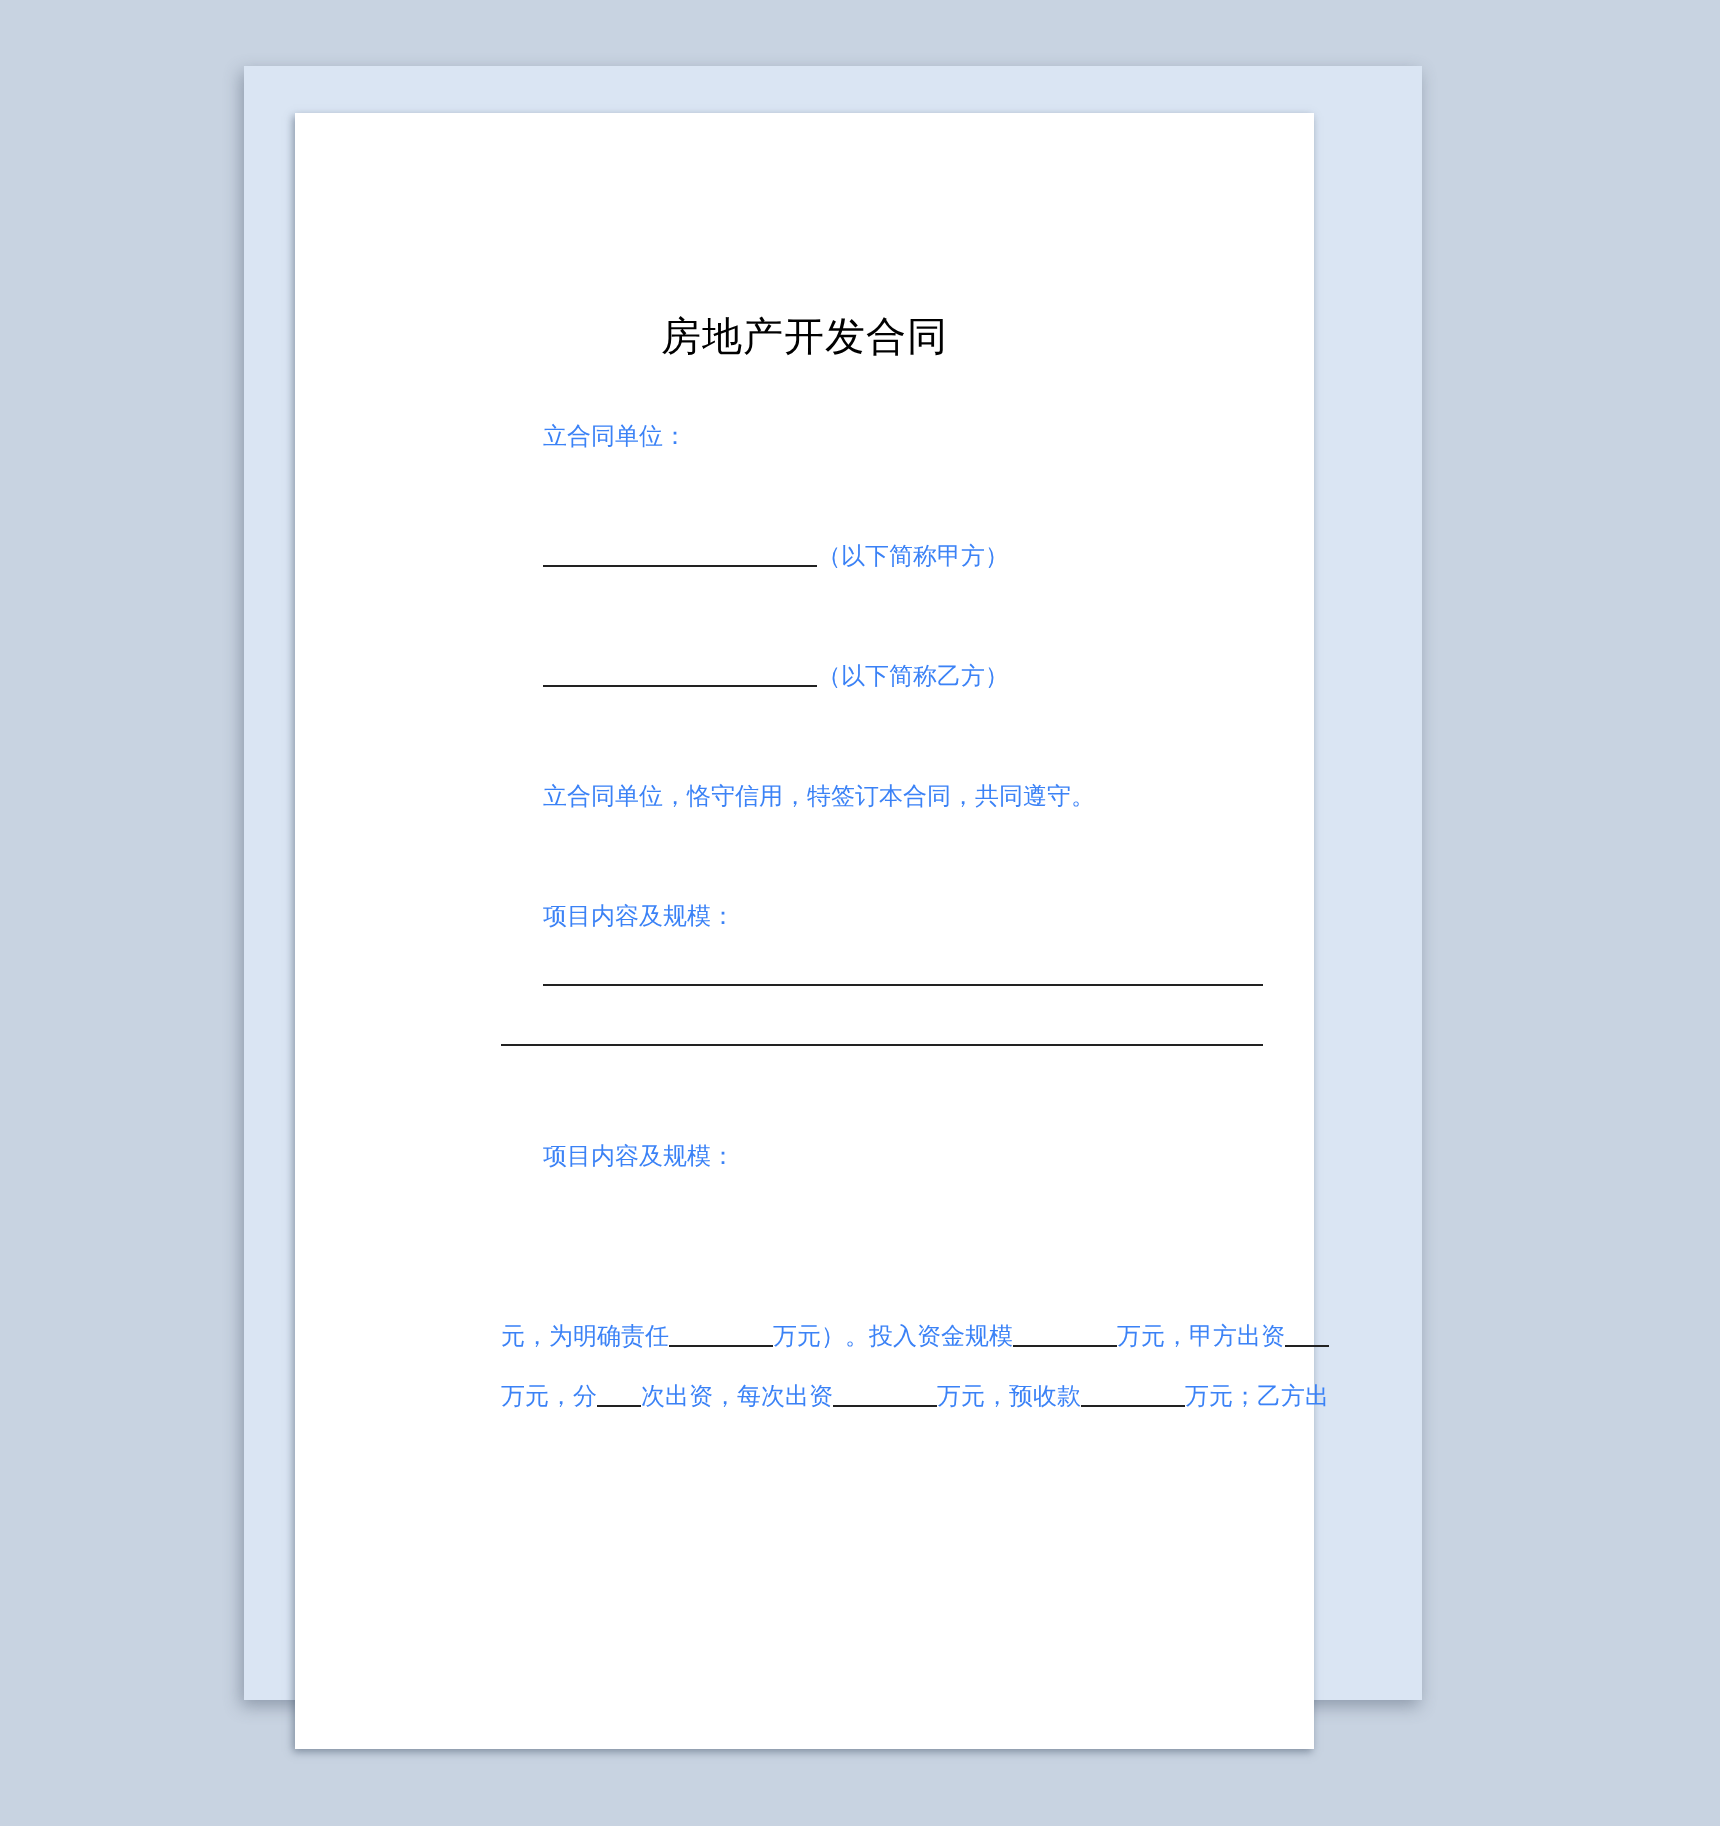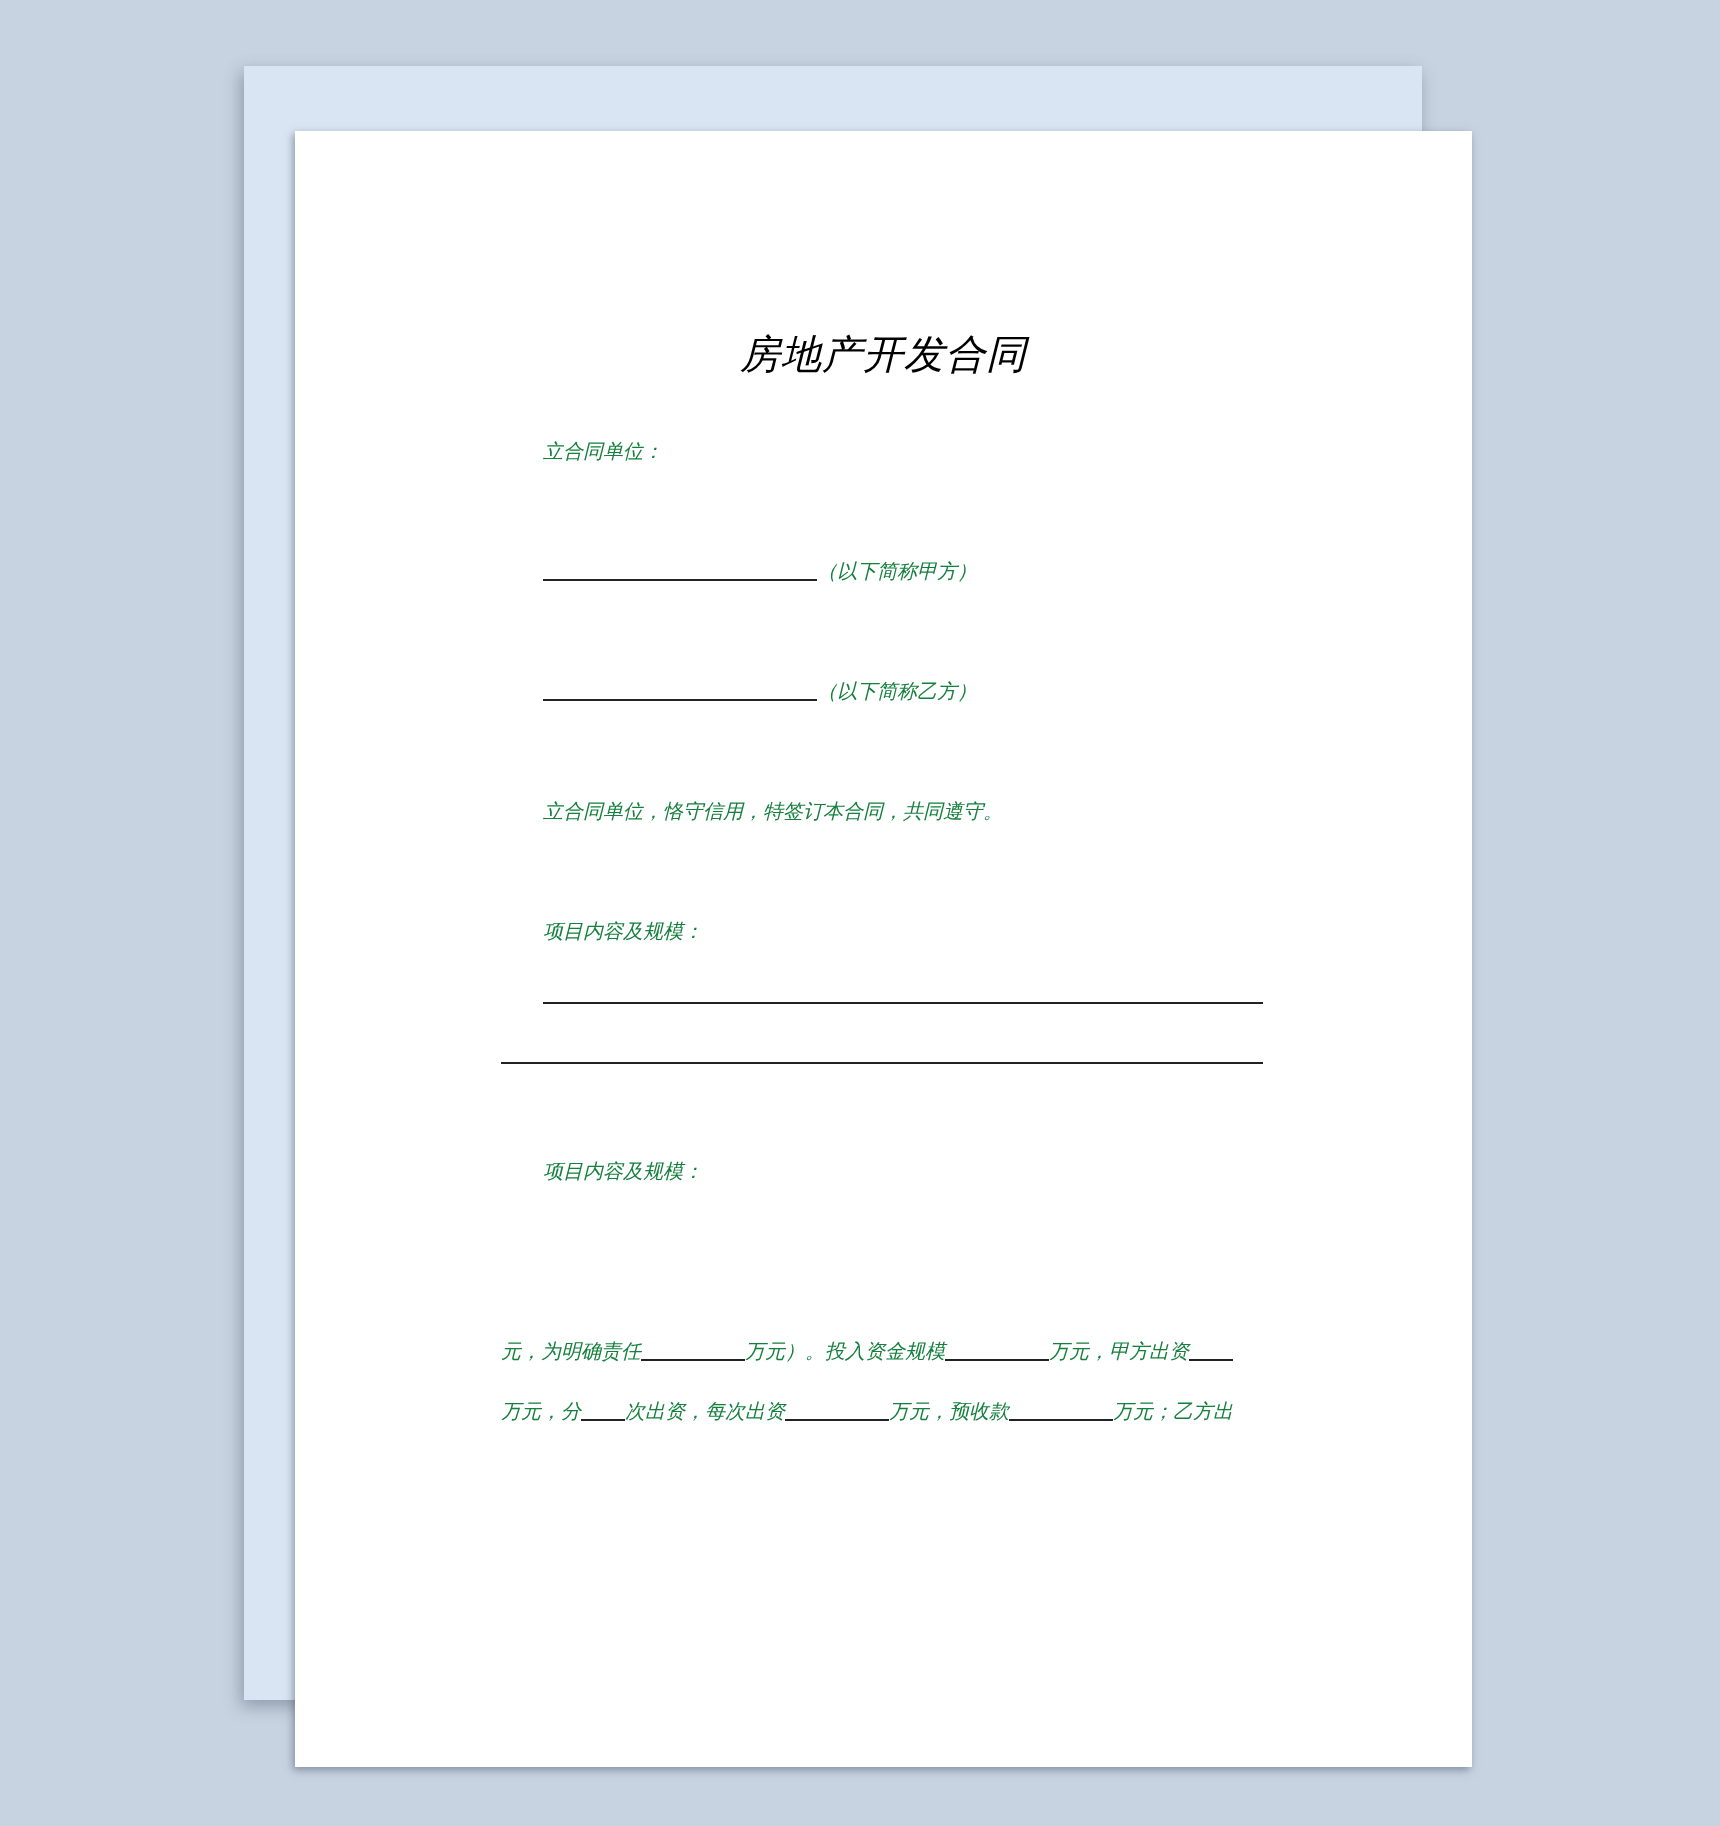--- a/index.html
+++ b/index.html
@@ -20,43 +20,42 @@
       left: 244px;
       top: 66px;
       width: 1178px;
       height: 1634px;
       background: #dae5f3;
       box-shadow: -3px 6px 16px rgba(70, 85, 105, 0.45);
     }
     .front-page {
       position: absolute;
       left: 295px;
-      top: 131px;
-      width: 1177px;
+      top: 113px;
+      width: 1019px;
       height: 1636px;
       background: #ffffff;
       box-shadow: -2px 3px 8px rgba(70, 85, 105, 0.55);
-      font-style: italic;
     }
     .doc-title {
       position: absolute;
       left: 0;
       right: 0;
       top: 196px;
       text-align: center;
       font-family: "DejaVu Sans", "Liberation Sans", sans-serif;
       font-size: 40px;
       letter-spacing: 1px;
       color: #000;
     }
     .line-text {
       position: absolute;
-      font-size: 20px;
+      font-size: 24px;
       white-space: nowrap;
-      color: #15803d;
+      color: #3b82f6;
     }
     .blank {
       display: inline-block;
       border-bottom: 2px solid #222;
       vertical-align: baseline;
       height: 1px;
       margin-bottom: -3px;
     }
     .rule {
       position: absolute;

